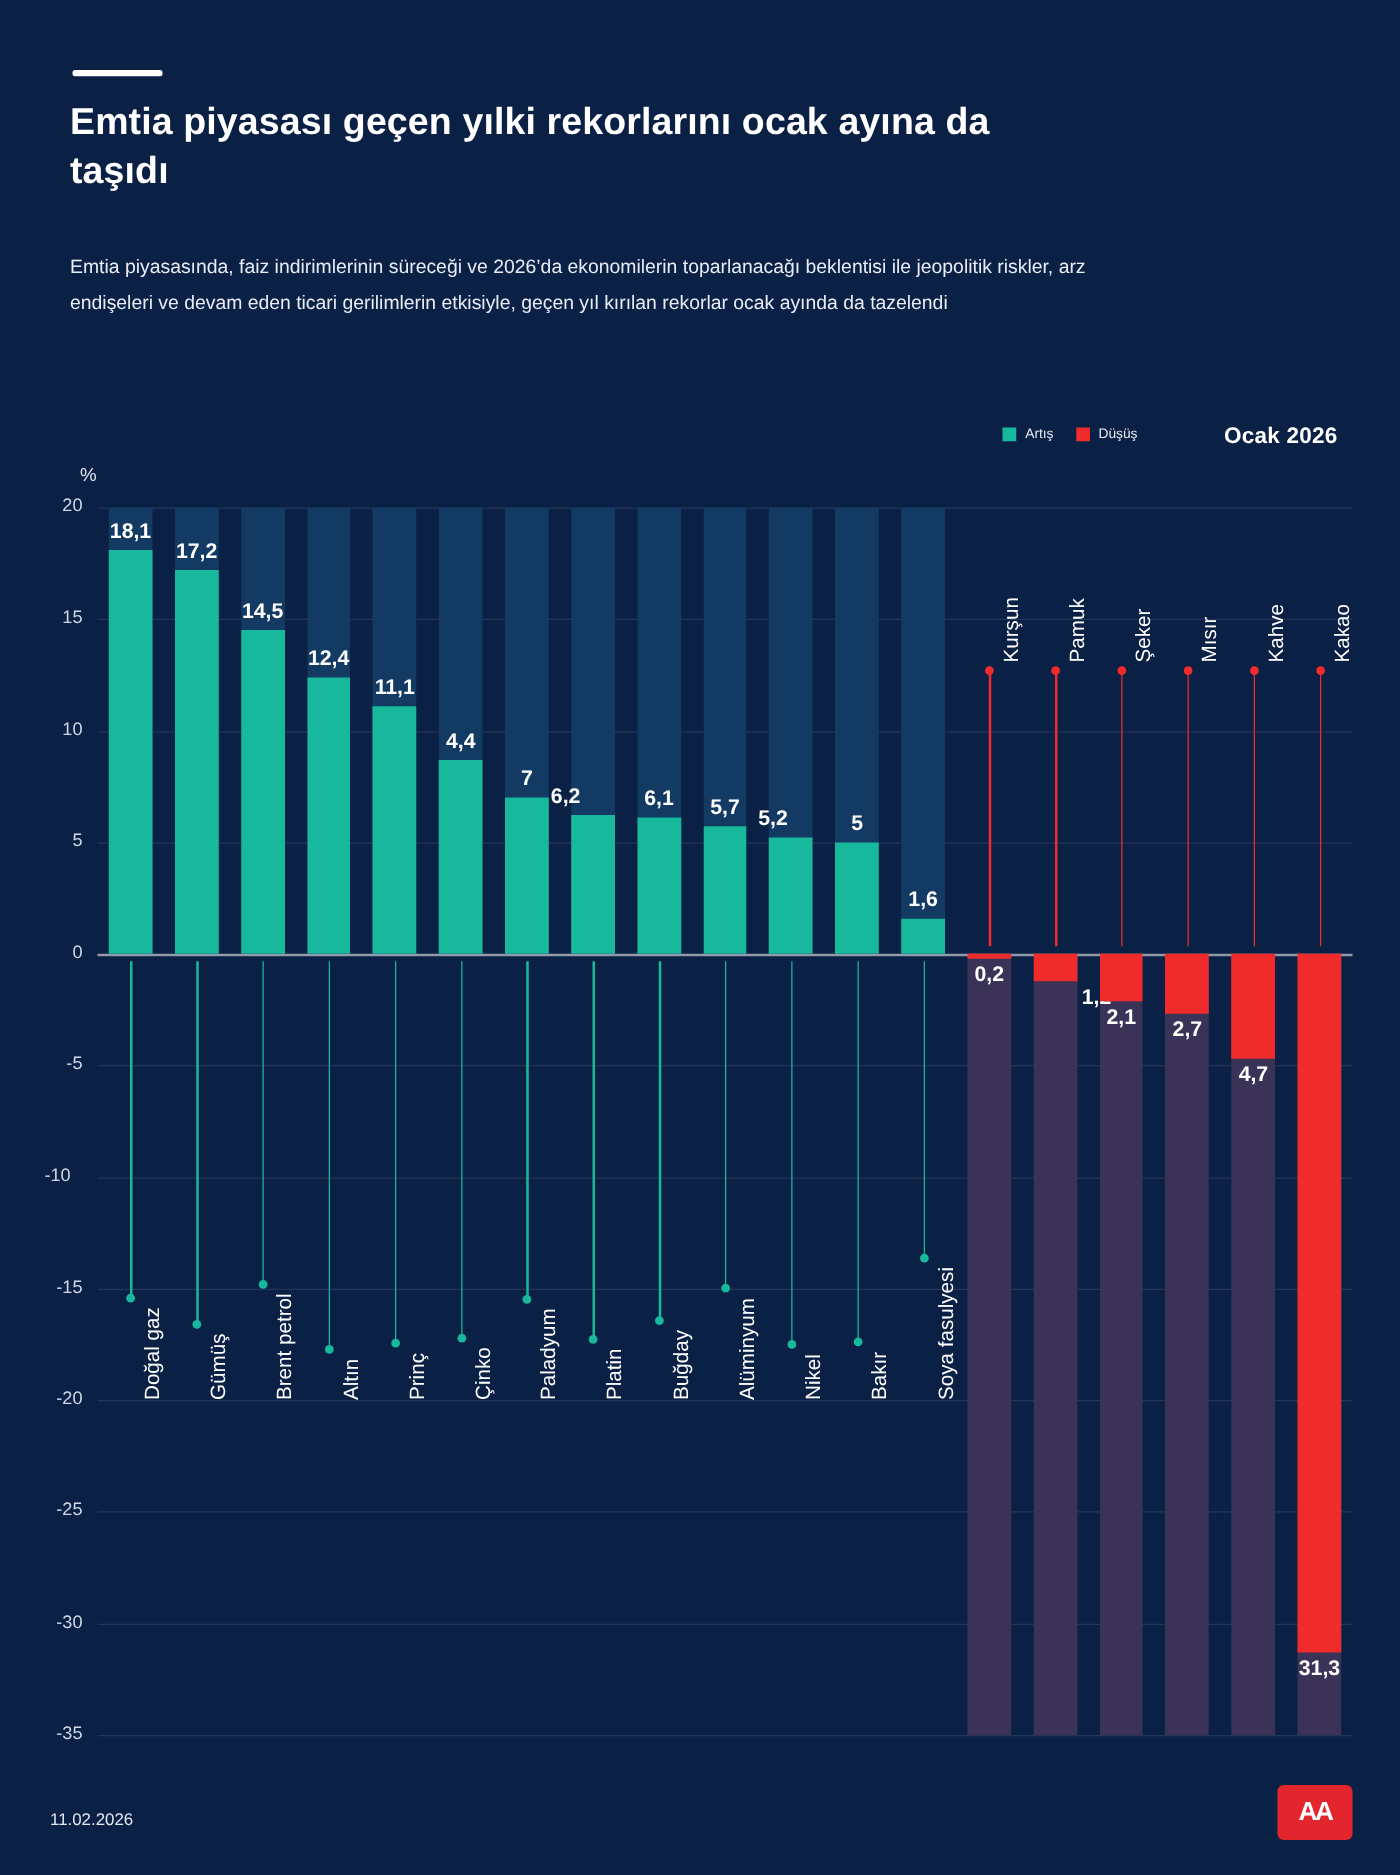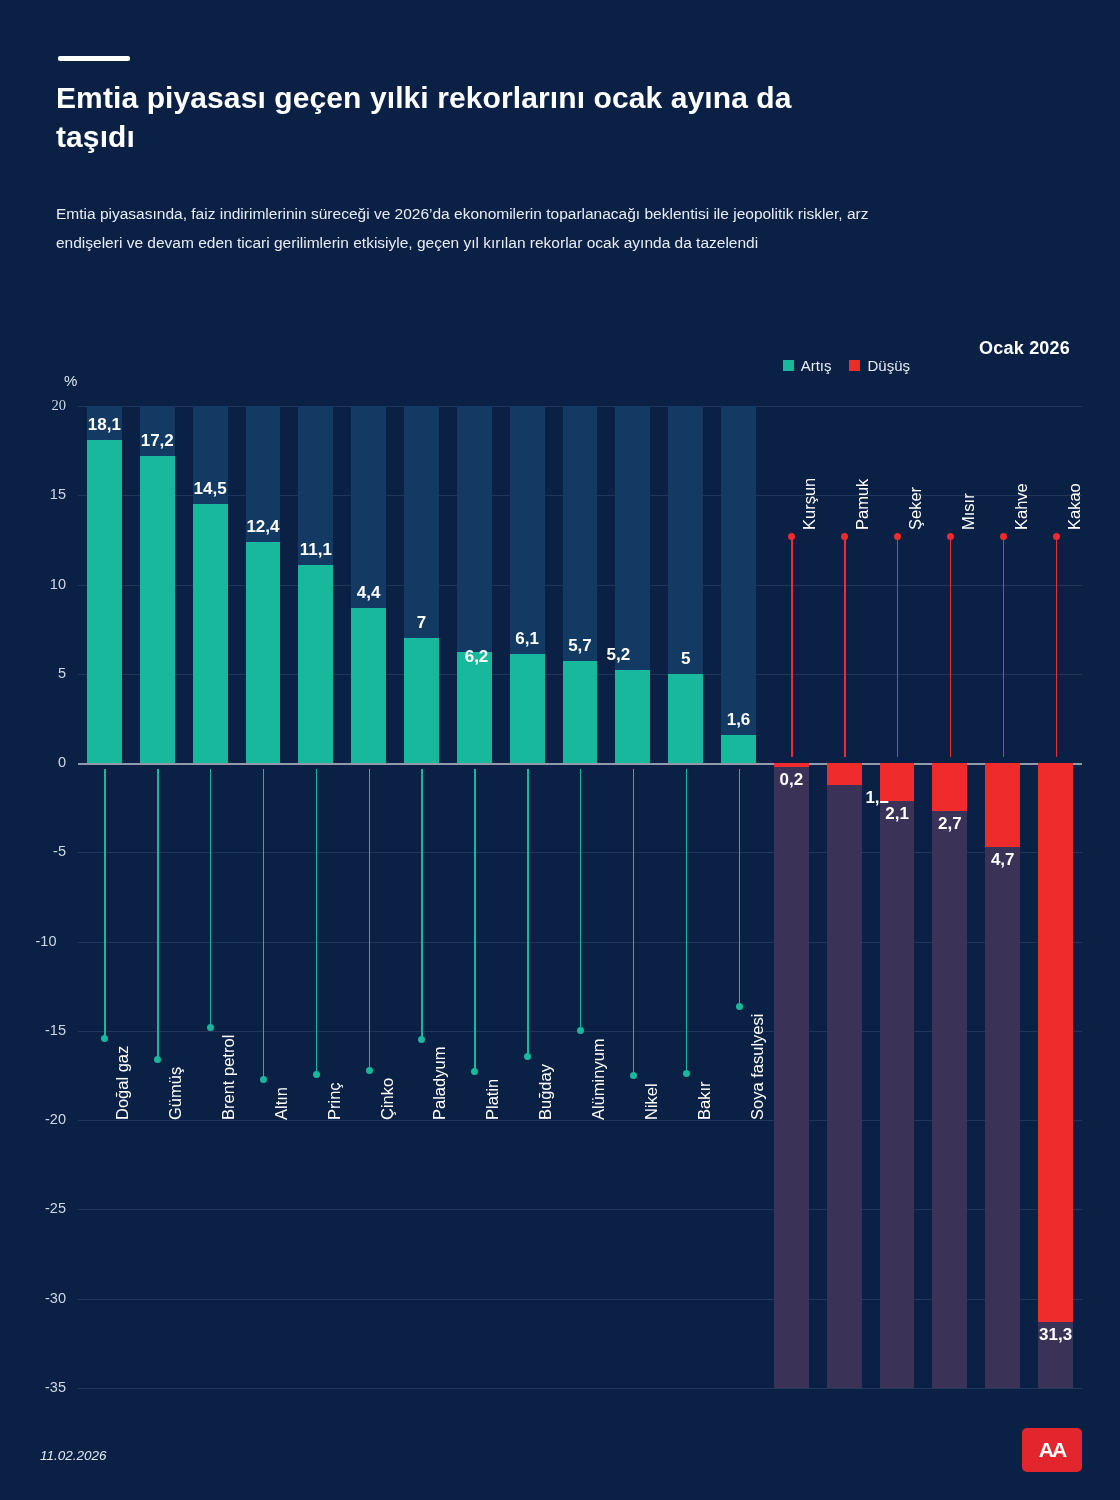--- a/index.html
+++ b/index.html
@@ -16,21 +16,21 @@
   }
   .title{
     position:absolute;left:56px;top:78px;width:780px;
     font-size:30px;font-weight:bold;line-height:1.30;letter-spacing:.1px;
   }
   .subtitle{
     position:absolute;left:56px;top:200px;width:830px;
     font-size:15.5px;line-height:1.85;color:#e8edf5;font-weight:400;
   }
   .legend{
-    position:absolute;right:210px;top:341px;display:flex;align-items:center;gap:18px;font-size:15px;color:#e8edf5;margin-top:16px;
+    position:absolute;right:210px;top:341px;display:flex;align-items:center;gap:18px;font-size:11px;color:#e8edf5;
   }
   .legend .item{display:flex;align-items:center;gap:7px;}
   .sw{width:11px;height:11px;display:inline-block;}
   .period{
     position:absolute;right:50px;top:338px;font-size:18px;font-weight:bold;color:#ffffff;letter-spacing:.2px;
   }
   
   #plot{
     position:absolute;left:0;top:370px;width:1120px;height:1050px;
   }
@@ -55,21 +55,21 @@
   .lead{position:absolute;width:1.4px;}
   .lead.up{background:#17b89b;}
   .lead.down{background:#ef2b2b;}
   .dot{position:absolute;width:7px;height:7px;border-radius:50%;}
   .dot.up{background:#17b89b;}
   .dot.down{background:#ef2b2b;}
   .vnum{
     position:absolute;font-size:17px;font-weight:bold;color:#ffffff;white-space:nowrap;text-align:center;
   }
   .date{
-    position:absolute;left:40px;top:1448px;font-size:13.5px;color:#e2e8f2;font-style:italic;
+    position:absolute;left:40px;top:1448px;font-size:13.5px;color:#e2e8f2;
   }
   .logo{
     position:absolute;right:38px;top:1428px;width:60px;height:44px;background:#e3262e;border-radius:5px;
     display:flex;align-items:center;justify-content:center;color:#fff;font-size:21px;font-weight:bold;letter-spacing:-2px;
   }
 </style>
 </head>
 <body>
 
 <div class="rule"></div>
@@ -85,21 +85,21 @@
     <span class="sw" style="background:#ef2b2b"></span>
     <span>Düşüş</span>
   </div>
 </div>
 <div class="period">Ocak 2026</div>
 
 <div class="pct">%</div>
 
 <div id="plot">
     <div class="gridline" style="left: 78px; top: 36px; width: 1004px;"></div>
-    <div class="axis-label" style="left: 26px; top: 27px; font-family: Liberation Serif, serif;">20</div>
+    <div class="axis-label" style="left: 26px; top: 27px;">20</div>
     <div class="gridline" style="left: 78px; top: 125.273px; width: 1004px;"></div>
     <div class="axis-label" style="left: 26px; top: 116.273px;">15</div>
     <div class="gridline" style="left: 78px; top: 214.545px; width: 1004px;"></div>
     <div class="axis-label" style="left: 26px; top: 205.545px;">10</div>
     <div class="gridline" style="left: 78px; top: 303.818px; width: 1004px;"></div>
     <div class="axis-label" style="left: 26px; top: 294.818px;">5</div>
     <div class="axis-label" style="left: 26px; top: 384.091px;">0</div>
     <div class="gridline" style="left: 78px; top: 482.364px; width: 1004px;"></div>
     <div class="axis-label" style="left: 26px; top: 473.364px;">-5</div>
     <div class="gridline" style="left: 78px; top: 571.636px; width: 1004px;"></div>
@@ -163,21 +163,21 @@
     <div class="vnum" style="width: 68.8758px; left: 334.194px; top: 212.756px;">4,4</div>
     <div class="vlabel" style="left: 377.632px; top: 750px;">Çinko</div>
     <div class="lead up" style="left: 368.632px; top: 399.091px; height: 300.909px;"></div>
     <div class="dot up" style="left: 365.632px; top: 697px;"></div>
     <div class="bar up" style="left: 404.036px; width: 34.8758px; top: 268.109px; height: 124.982px;"></div>
     <div class="vnum" style="width: 68.8758px; left: 387.036px; top: 243.109px;">7</div>
     <div class="vlabel" style="left: 430.474px; top: 750px;">Paladyum</div>
     <div class="lead up" style="left: 421.474px; top: 399.091px; height: 269.909px;"></div>
     <div class="dot up" style="left: 418.474px; top: 666px;"></div>
     <div class="bar up" style="left: 456.878px; width: 34.8758px; top: 282.393px; height: 110.698px;"></div>
-    <div class="vnum" style="width: 77px; left: 438px; top: 257.393px; margin-top: 20px;">6,2</div>
+    <div class="vnum" style="width: 77px; left: 414px; top: 257.393px;">6,2</div>
     <div class="vlabel" style="left: 483.316px; top: 750px;">Platin</div>
     <div class="lead up" style="left: 474.316px; top: 399.091px; height: 301.909px;"></div>
     <div class="dot up" style="left: 471.316px; top: 698px;"></div>
     <div class="bar up" style="left: 509.72px; width: 34.8758px; top: 284.178px; height: 108.913px;"></div>
     <div class="vnum" style="width: 68.8758px; left: 492.72px; top: 259.178px;">6,1</div>
     <div class="vlabel" style="left: 536.158px; top: 750px;">Buğday</div>
     <div class="lead up" style="left: 527.158px; top: 399.091px; height: 286.909px;"></div>
     <div class="dot up" style="left: 524.158px; top: 683px;"></div>
     <div class="bar up" style="left: 562.562px; width: 34.8758px; top: 291.32px; height: 101.771px;"></div>
     <div class="vnum" style="width: 68.8758px; left: 545.562px; top: 266.32px;">5,7</div>

